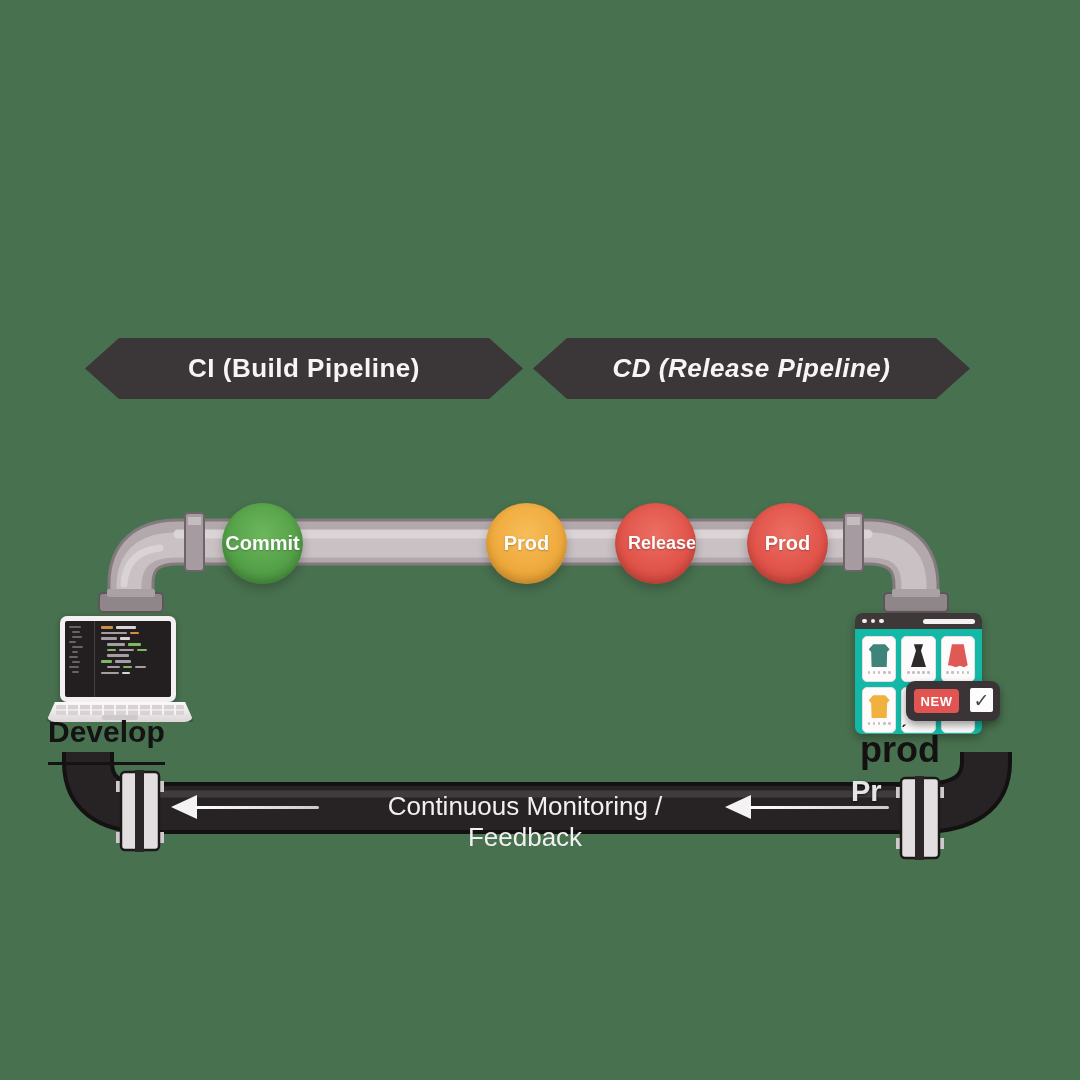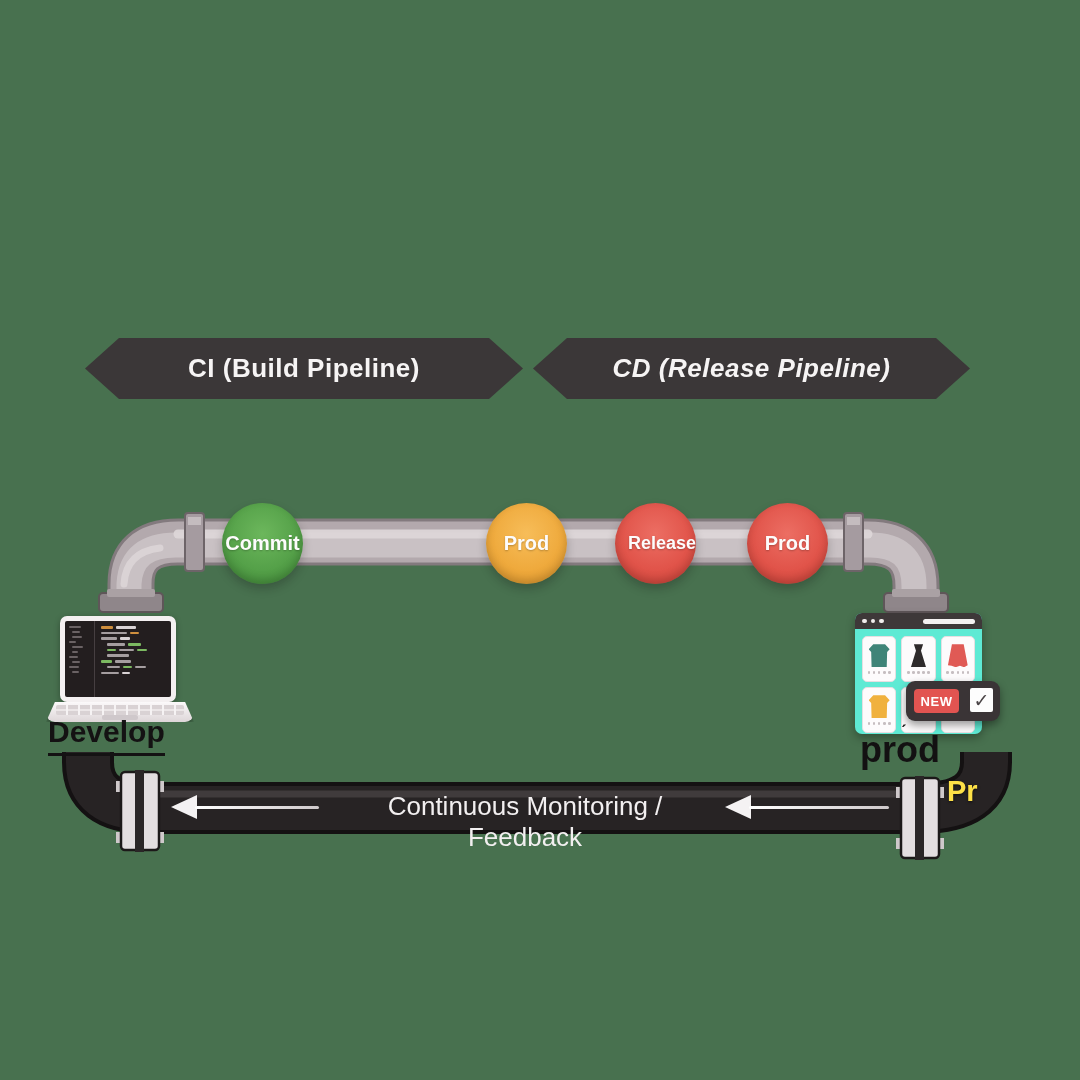--- a/index.html
+++ b/index.html
@@ -39,24 +39,24 @@
                 background:linear-gradient(#fbf9fa,#ddd6d8);
                 border-radius:4px 4px 9px 9px;
                 clip-path:polygon(6% 0,94% 0,100% 100%,0 100%);
                 box-shadow:0 3px 5px rgba(0,0,0,.35);}
   .laptop .keys{position:absolute;left:10px;right:10px;top:3px;height:10px;border-radius:2px;
                 background-image:repeating-linear-gradient(90deg,transparent 0 10px,#f6f3f4 10px 12px),
                                  repeating-linear-gradient(0deg,#d9d2d4 0 4px,#ece7e8 4px 6px);}
   .laptop .trackpad{position:absolute;left:56px;bottom:2px;width:36px;height:5px;background:#cfc8cb;border-radius:2px;}
 
   .develop-label{position:absolute;left:48px;top:715px;z-index:4;font-size:30px;font-weight:bold;
-                 color:#141213;border-bottom:3px solid #141213;padding-bottom:4px;}
-
-  
-  .window{position:absolute;left:855px;top:613px;width:127px;height:121px;background:#5eead4;
+                 color:#141213;border-bottom:3px solid #141213;padding-bottom:13px;}
+
+  
+  .window{position:absolute;left:855px;top:613px;width:127px;height:121px;background:#14b8a6;
           border-radius:7px;z-index:3;box-shadow:0 4px 10px rgba(0,0,0,.3);}
   .titlebar{height:16px;background:#3e3839;border-radius:7px 7px 0 0;display:flex;align-items:center;padding:0 7px;}
   .titlebar .dot{width:4.5px;height:4.5px;border-radius:50%;background:#f1eeee;margin-right:4px;}
   .addressbar{margin-left:auto;width:52px;height:5px;background:#f4f1f2;border-radius:3px;}
   .grid{display:grid;grid-template-columns:repeat(3,1fr);gap:5px;padding:7px;}
   .card{background:#fdfbfc;border:1px solid #e6dfe2;border-radius:5px;height:44px;
         display:flex;flex-direction:column;align-items:center;justify-content:center;}
   .item{width:21px;height:23px;}
   .shape-sweater{clip-path:polygon(22% 0,78% 0,100% 22%,88% 34%,86% 100%,14% 100%,12% 34%,0 22%);}
   .shape-dress{clip-path:polygon(28% 0,72% 0,62% 28%,86% 100%,14% 100%,38% 28%);}
@@ -68,21 +68,21 @@
              border-radius:9px;box-shadow:0 4px 8px rgba(0,0,0,.4);z-index:5;}
   .new-btn{position:absolute;left:8px;top:8px;width:45px;height:24px;background:#e25451;border-radius:4px;
            display:flex;align-items:center;justify-content:center;color:#fff;font-weight:bold;
            font-size:13px;letter-spacing:.5px;}
   .check{position:absolute;right:5px;top:5px;width:27px;height:28px;background:#fdfdfd;border:2.5px solid #3a3436;
          border-radius:4px;box-sizing:border-box;display:flex;align-items:center;justify-content:center;
          color:#4a4446;font-size:19px;font-weight:bold;}
 
   .prod-label{position:absolute;left:860px;top:729px;z-index:4;font-size:36px;font-weight:bold;color:#131112;}
   .prod-accent{position:absolute;left:901px;top:722px;z-index:4;font-size:18px;font-weight:bold;color:#131112;}
-  .pr-label{position:absolute;left:947px;top:775px;z-index:4;font-size:29px;font-weight:bold;color:#fde047;
+  .pr-label{position:absolute;left:851px;top:775px;z-index:4;font-size:29px;font-weight:bold;color:#e5e5e5;
             text-shadow:0 1px 3px rgba(0,0,0,.6);}
 
   
   .feedback-text{position:absolute;left:330px;top:791px;width:390px;text-align:center;z-index:3;
                  color:#f2eff0;font-size:26px;}
   .arrow{position:absolute;z-index:3;height:24px;}
   .arrow .head{position:absolute;left:0;top:0;width:0;height:0;
                border-top:12px solid transparent;border-bottom:12px solid transparent;
                border-right:26px solid #f4f2f3;}
   .arrow .shaft{position:absolute;top:10.5px;height:3px;background:linear-gradient(90deg,#ffffff,#cfc9cb);border-radius:2px;}

